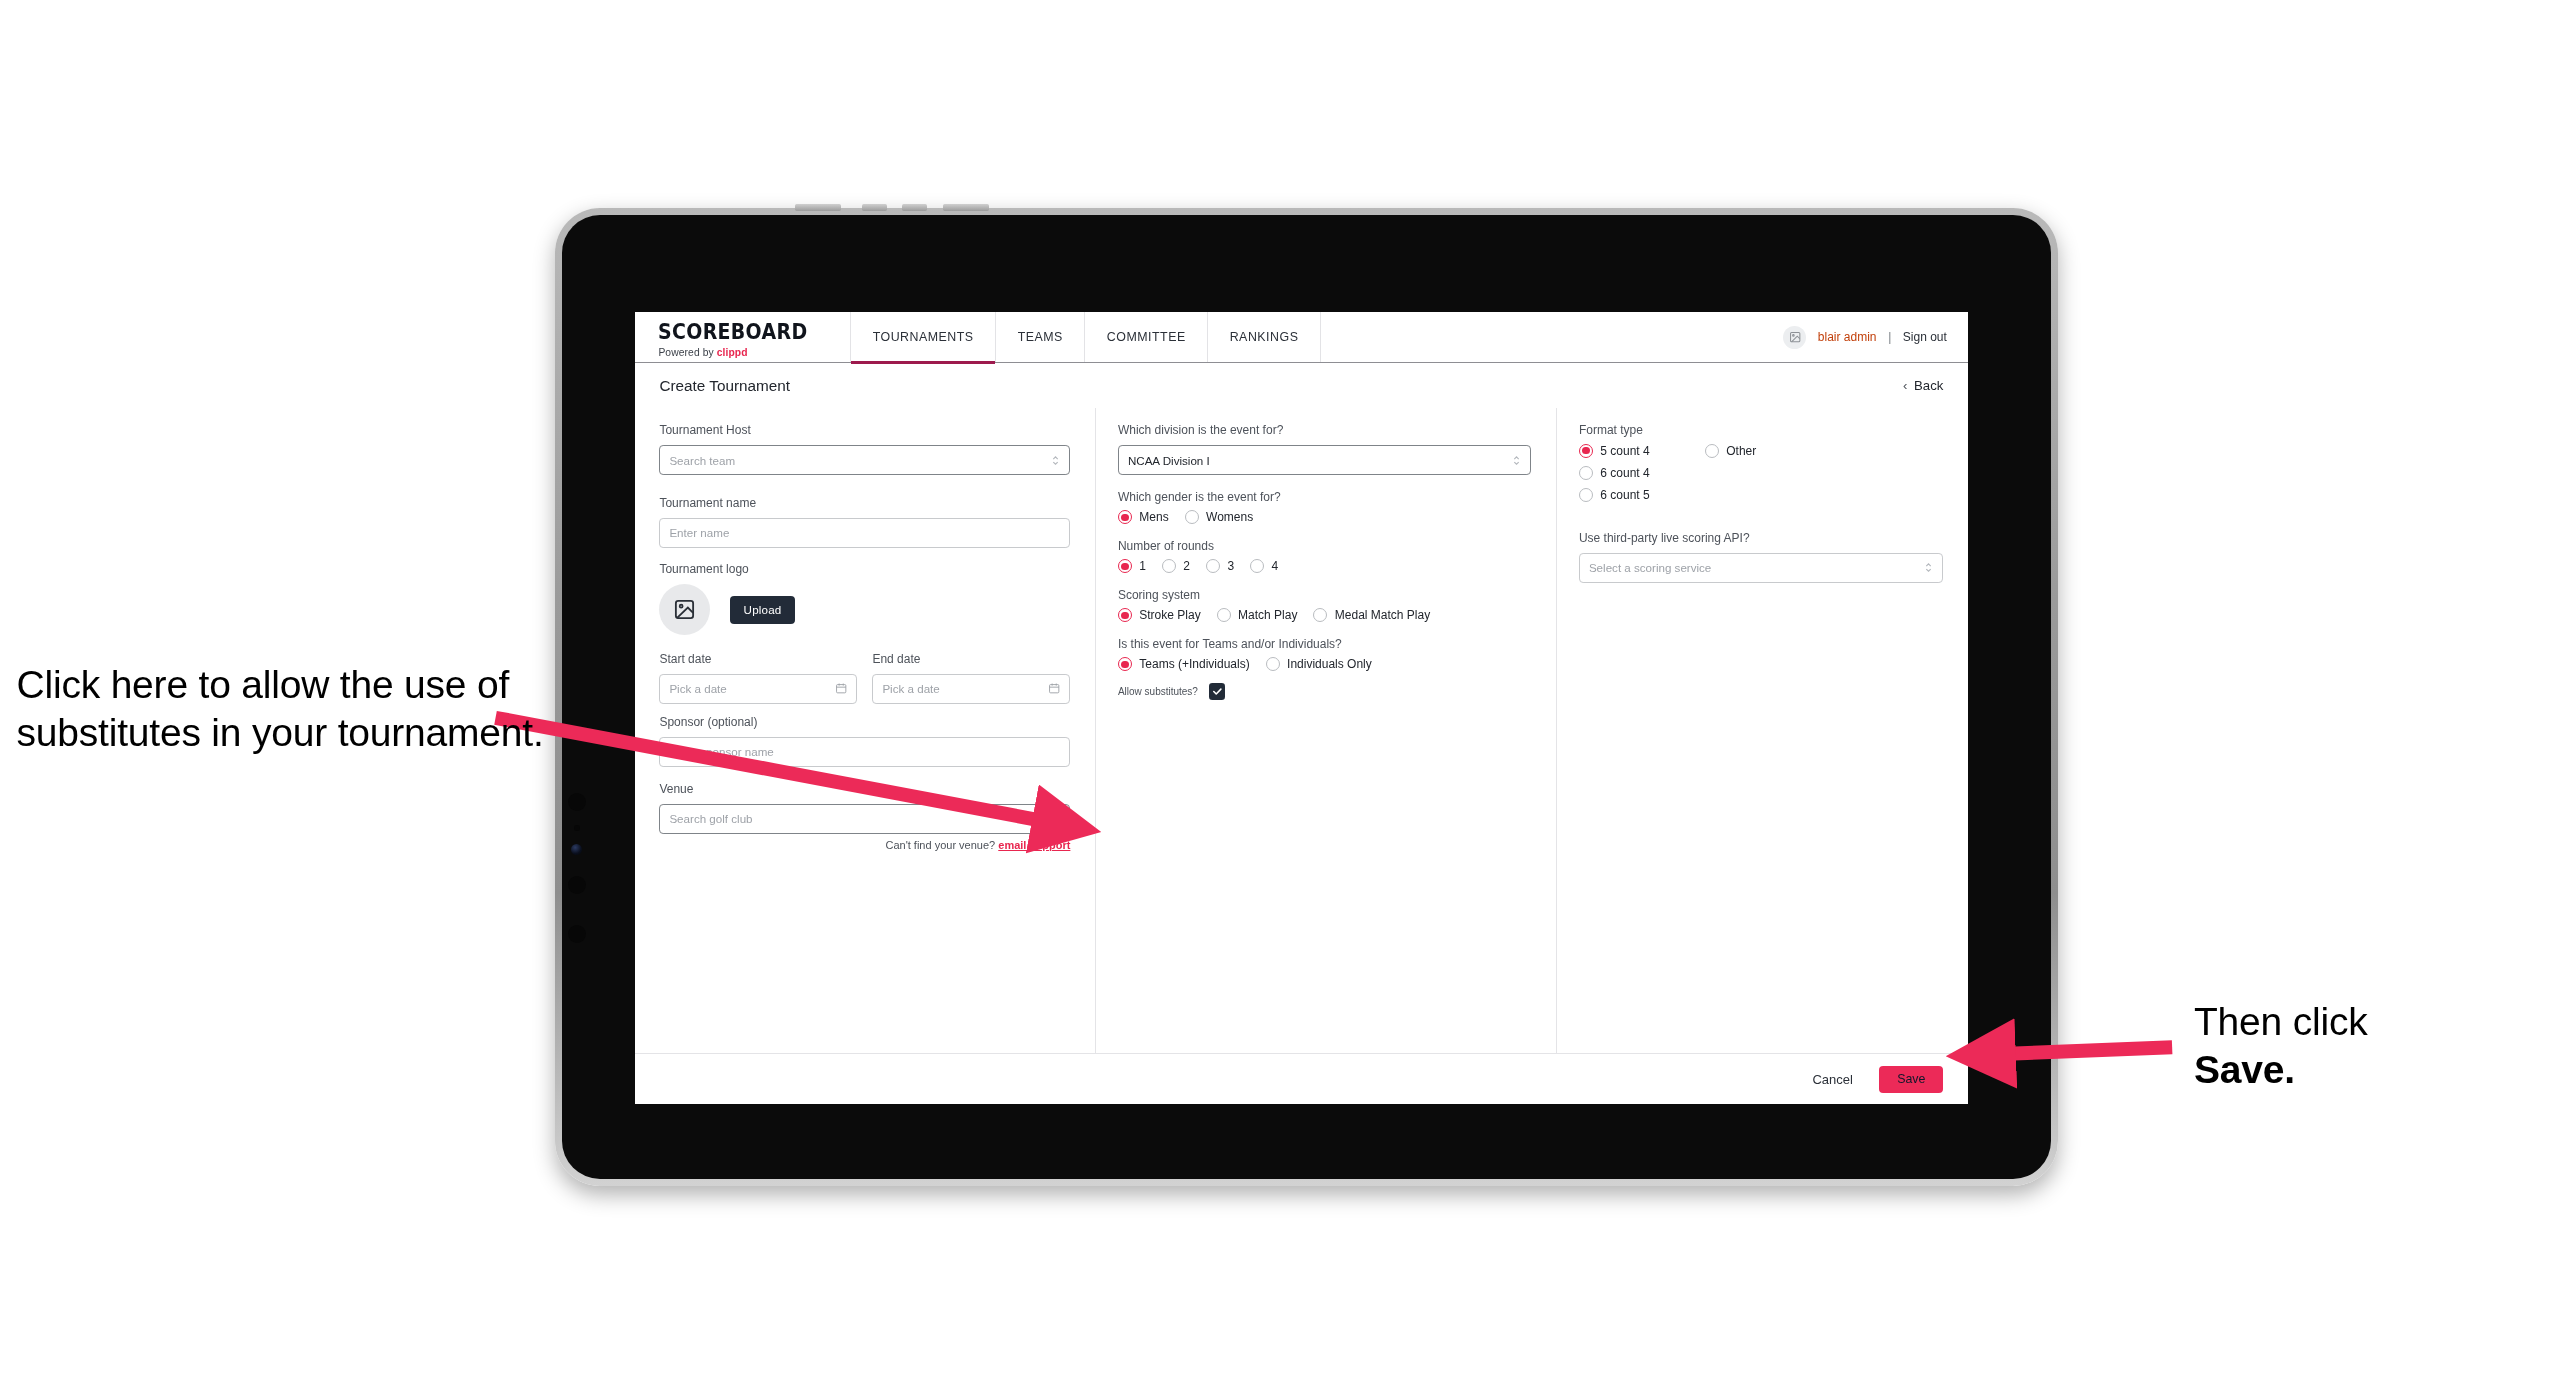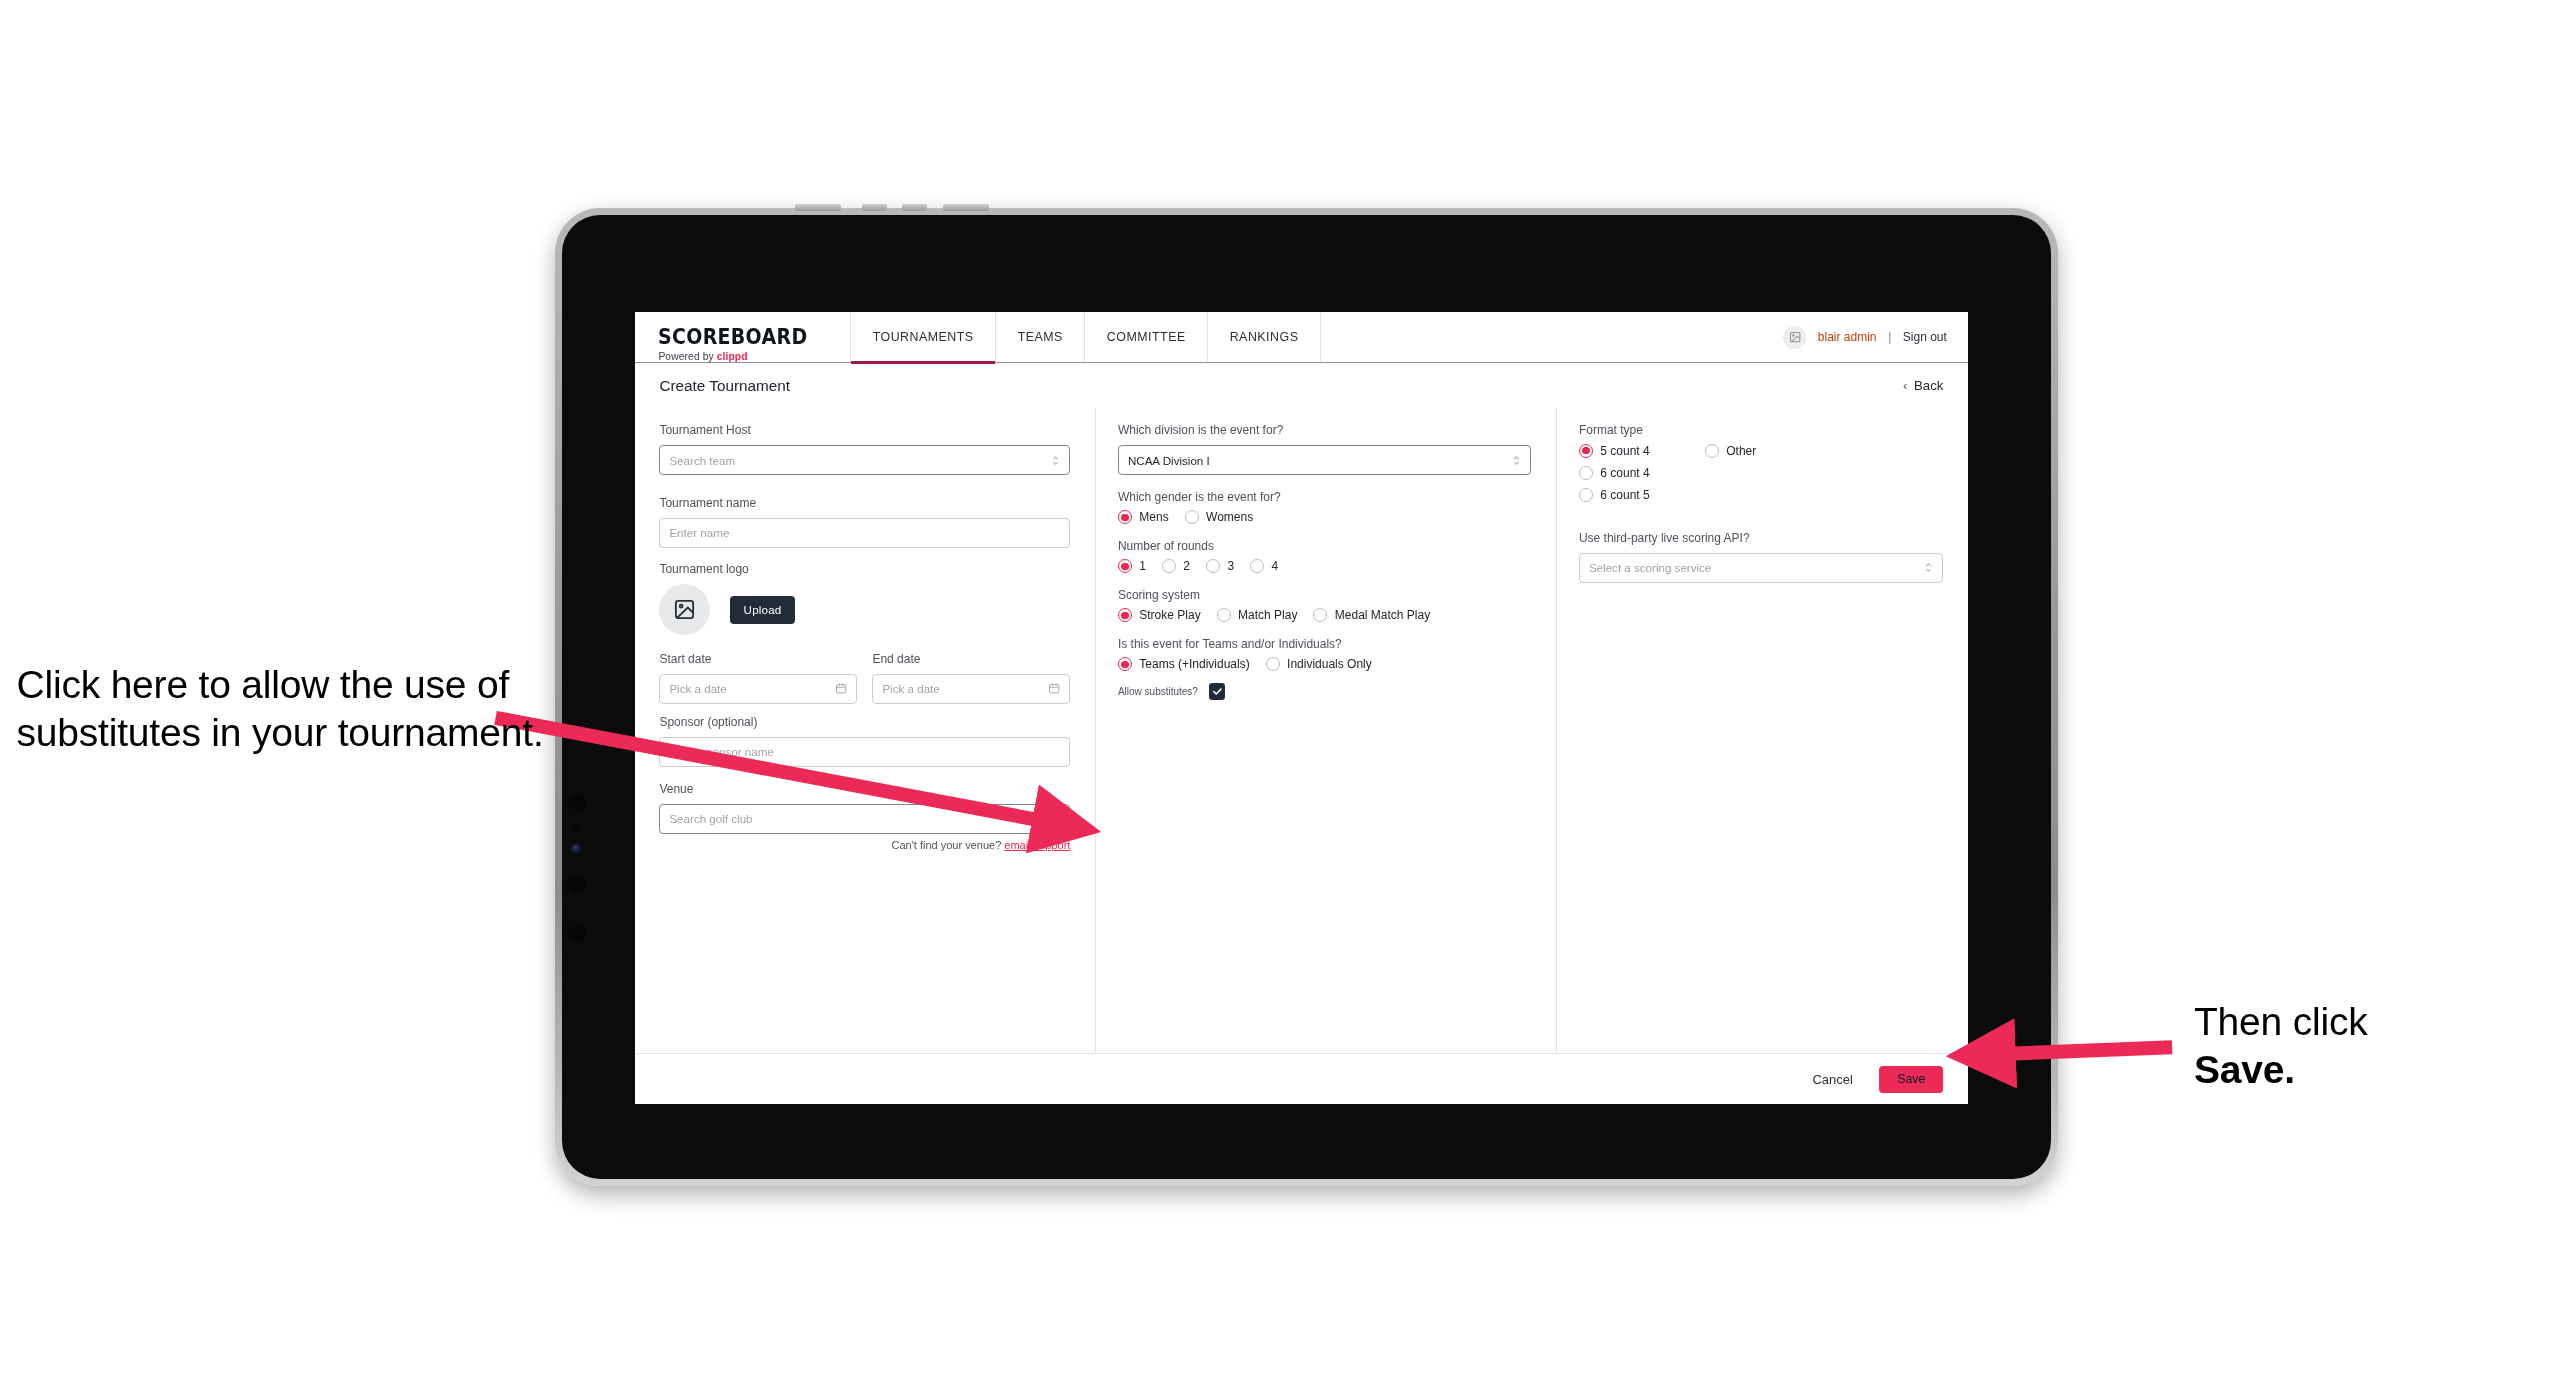--- a/index.html
+++ b/index.html
@@ -44,21 +44,21 @@
 
   
   .app-header {
     height: 51px; flex: 0 0 51px;
     display: flex; align-items: stretch;
     background: #fff;
     border-bottom: 1.7px solid #8e8e93;
     position: relative;
   }
   .brand {
-    display:flex; flex-direction: column; justify-content:flex-end;
+    display:flex; flex-direction: column; justify-content:center;
     padding: 4px 18px 0 23px; border-right: 0.8px solid #e3e3e6;
   }
   .brand-title {
     font-family: "DejaVu Sans", sans-serif;
     font-weight: 700; font-size: 22px; letter-spacing: 0.4px;
     color: #10141c; line-height: 1; transform: scaleX(.86); transform-origin: left center;
   }
   .brand-sub { font-size: 10.3px; color:#3c4149; margin-top: 3.3px; letter-spacing:0.1px; }
   .brand-sub .clippd { color: #e8264f; font-weight: 700; }
 
@@ -128,21 +128,21 @@
     padding: 7.4px 13.2px; cursor:pointer; letter-spacing:0.2px;
   }
 
   
   .date-row { display:flex; gap: 15px; }
   .date-col { flex:1 1 0; }
   .date-field { display:flex; align-items:center; }
   .cal-icon { margin-left:auto; color:#9ea2a8; display:flex; }
 
   .helper { font-size: 11px; color:#4d525a; text-align:right; margin-top:5.8px; }
-  .helper .mail { color:#e8264f; text-decoration: underline; cursor:pointer; }
+  .helper .mail { color:#e8264f; text-decoration: underline; cursor:pointer;font-weight:bold; }
 
   
   .radio-row { display:flex; align-items:center; flex-wrap: wrap; gap: 0 16px; margin-bottom: 3.3px; }
   .radio { display:flex; align-items:center; gap: 7.4px; cursor:pointer; }
   .dot {
     width: 14px; height:14px; border-radius:50%; border: 1.3px solid #b9bcc0;
     background:#fff; flex: 0 0 14px; position: relative;
   }
   .radio.on .dot { border-color:#e8264f; }
   .radio.on .dot::after {

